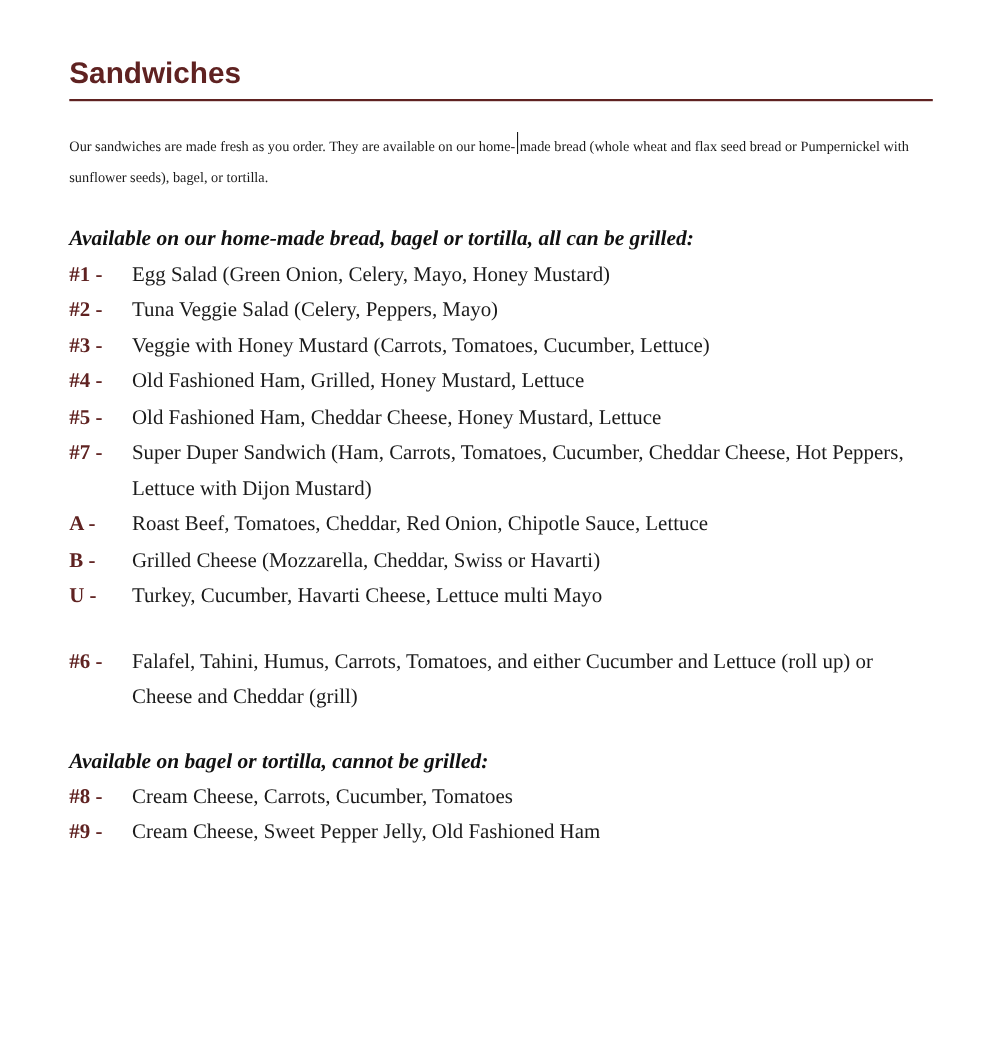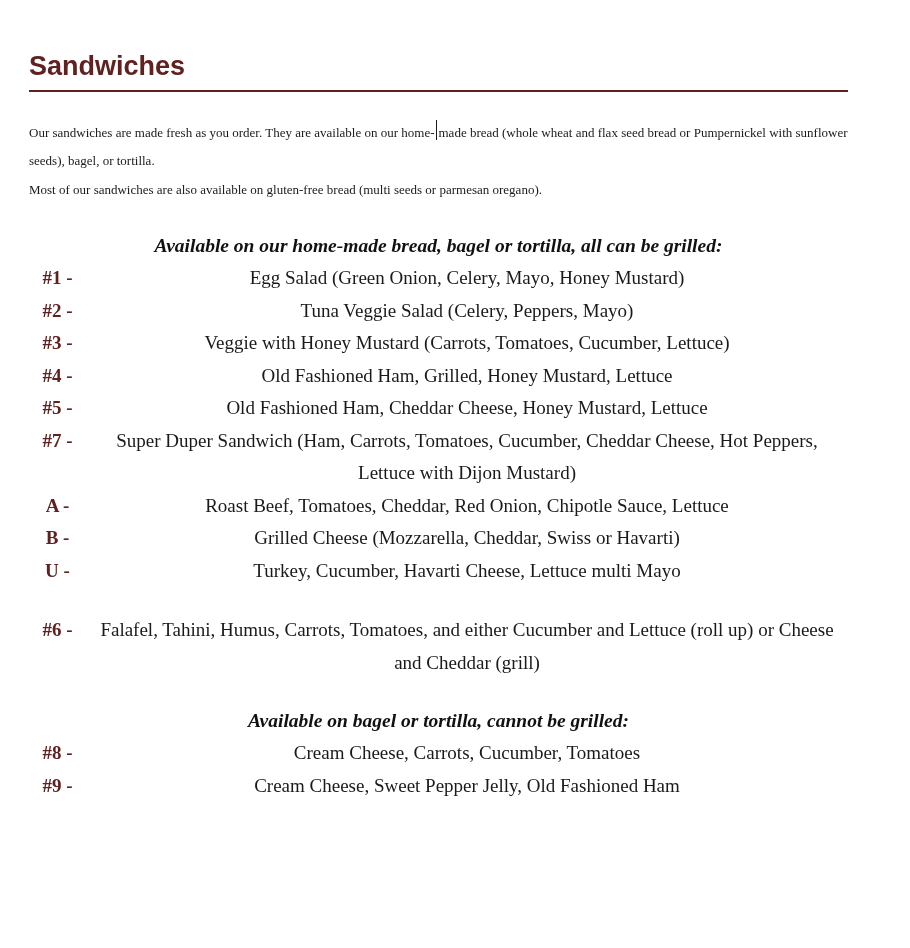--- a/index.html
+++ b/index.html
@@ -9,21 +9,21 @@
     background: #ffffff;
   }
   body {
     width: 910px;
     height: 948px;
     overflow: hidden;
     font-family: "Liberation Serif", "DejaVu Serif", serif;
     color: #1a1a1a;
   }
   .page {
-    padding: 52px 62px 0 29px;
+    padding: 52px 62px 0 63px;
   }
   .page-title {
     font-family: "Liberation Sans", "DejaVu Sans", sans-serif;
     font-size: 27px;
     font-weight: bold;
     color: #5f2221;
     margin: 0 0 8px 0;
     line-height: 1.1;
   }
   .title-rule {
@@ -39,21 +39,20 @@
   .caret {
     display: inline-block;
     width: 1px;
     height: 20px;
     background: #1a1a1a;
     vertical-align: -3px;
     margin: 0 2px 0 1px;
   }
   .menu-section {
     margin-top: 27px;
-    text-align: center;
   }
   .section-heading {
     font-size: 19.5px;
     font-style: italic;
     font-weight: bold;
     color: #111111;
     margin: 0 0 1px 0;
     line-height: 30px;
   }
   .item {
@@ -73,21 +72,20 @@
 </style>
 </head>
 <body>
 
 <div class="page">
 
   <h1 class="page-title">Sandwiches</h1>
   <hr class="title-rule">
 
   <p class="intro"><span>Our sandwiches are made fresh as you order. They are available on our home-</span><span class="caret"></span><span>made bread (whole wheat and flax seed bread or Pumpernickel with sunflower seeds), bagel, or tortilla.</span></p>
-  <p class="intro">Most of our sandwiches are also available on gluten-free bread (multi seeds or parmesan oregano).</p>
 
   <section class="menu-section">
     <h2 class="section-heading">Available on our home-made bread, bagel or tortilla, all can be grilled:</h2>
 
     <div class="item">
       <span class="item-label">#1 -</span>
       <span class="item-text">Egg Salad (Green Onion, Celery, Mayo, Honey Mustard)</span>
     </div>
     <div class="item">
       <span class="item-label">#2 -</span>

